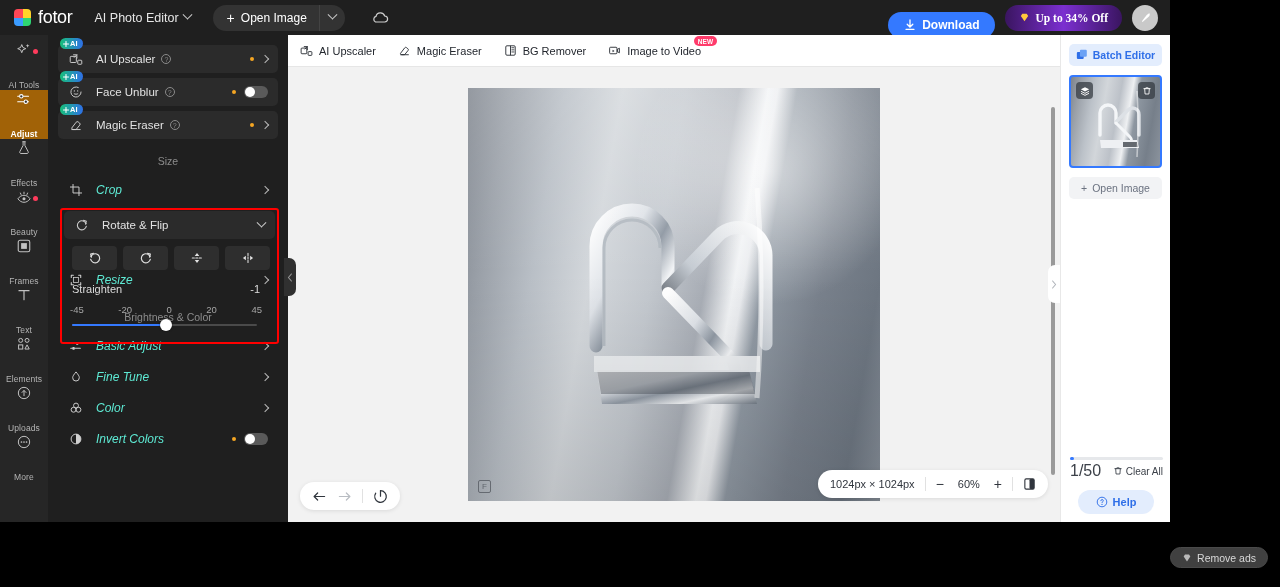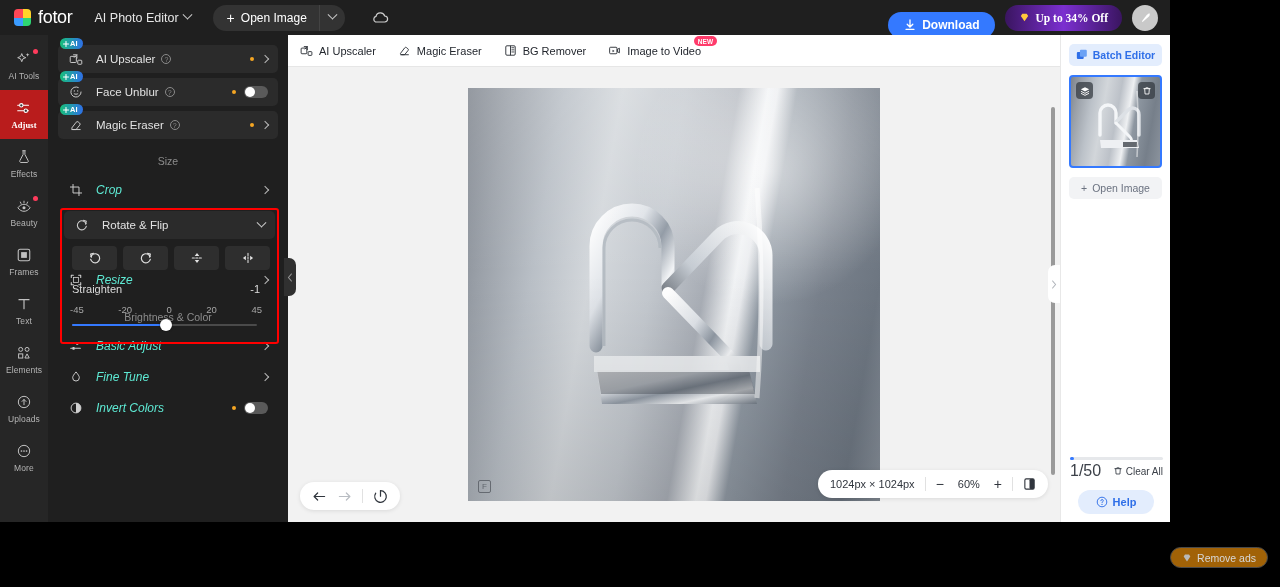--- a/index.html
+++ b/index.html
@@ -62,24 +62,24 @@
     background: #c9c9c9; display: flex; align-items: center; justify-content: center; cursor: pointer;
   }
 
   
   .rail {
     position: absolute; left: 0; top: 35px; width: 48px; height: 487px;
     background: #262626; padding-top: 6px;
   }
   .rail-item {
     position: relative; width: 48px; height: 49px;
-    display: flex; flex-direction: column; align-items: center; justify-content: center;
+    display: flex; flex-direction: column; align-items: center; justify-content: space-between;
     gap: 3px; cursor: pointer;
   }
-  .rail-item.active { background: #b91c1c; font-family: Liberation Serif, serif; }
+  .rail-item.active { background: #a16207; }
   .rail-label { font-size: 8.5px; color: #b5b5b5; letter-spacing: .1px; }
   .rail-item.active .rail-label { color: #fff; font-weight: bold; }
   .dot-red {
     position: absolute; width: 5px; height: 5px; border-radius: 50%;
     background: #ff3b5c; top: 8px; right: 10px;
   }
 
   
   .panel {
     position: absolute; left: 48px; top: 35px; width: 240px; height: 487px;
@@ -258,21 +258,21 @@
   .rp-clear { display: flex; align-items: center; gap: 3px; font-size: 10px; color: #3c4149; cursor: pointer; }
   .help-btn {
     position: absolute; left: 17px; bottom: 8px; width: 76px; height: 24px;
     background: #e3edfd; border-radius: 12px; display: flex; align-items: center;
     justify-content: center; gap: 5px; color: #2f6fe8; font-size: 11px; font-weight: bold; cursor: pointer;
   }
 
   
   .remove-ads {
     position: absolute; right: 12px; top: 547px; height: 21px;
-    background: #a16207; border: 1px solid #4a4a4a; border-radius: 11px;
+    background: #404040; border: 1px solid #4a4a4a; border-radius: 11px;
     display: flex; align-items: center; gap: 5px; padding: 0 11px;
     color: #d8d8d8; font-size: 10.5px; cursor: pointer;
   }
   svg { display: block; }
 </style>
 </head>
 <body>
 
 <div id="app">
 
@@ -533,20 +533,33 @@
           <svg width="14" height="14" viewBox="0 0 16 16">
               <path d="M8 2.2c2.4 3 3.8 4.8 3.8 6.6A3.8 3.8 0 0 1 4.2 8.8C4.2 7 5.6 5.2 8 2.2z" fill="none" stroke="#cfcfcf" stroke-width="1.1" stroke-linejoin="round"></path>
             </svg>
         </span>
         <span class="row-label">Fine Tune</span>
         <span class="row-right">
             <span class="chev-r"></span>
           </span>
       </div>
 
+      <div class="list-row" style="margin-top:1px">
+        <span class="row-icon">
+          <svg width="14" height="14" viewBox="0 0 16 16">
+              <circle cx="8" cy="5.2" r="2.8" fill="none" stroke="#cfcfcf" stroke-width="1.1"></circle>
+              <circle cx="5.2" cy="10" r="2.8" fill="none" stroke="#cfcfcf" stroke-width="1.1"></circle>
+              <circle cx="10.8" cy="10" r="2.8" fill="none" stroke="#cfcfcf" stroke-width="1.1"></circle>
+            </svg>
+        </span>
+        <span class="row-label">Color</span>
+        <span class="row-right">
+            <span class="chev-r"></span>
+          </span>
+      </div>
 
       <div class="list-row" style="margin-top:1px">
         <span class="row-icon">
           <svg width="14" height="14" viewBox="0 0 16 16">
               <circle cx="8" cy="8" r="5.6" fill="none" stroke="#cfcfcf" stroke-width="1.1"></circle>
               <path d="M8 2.4a5.6 5.6 0 0 1 0 11.2z" fill="#cfcfcf"></path>
             </svg>
         </span>
         <span class="row-label">Invert Colors</span>
         <span class="row-right">

